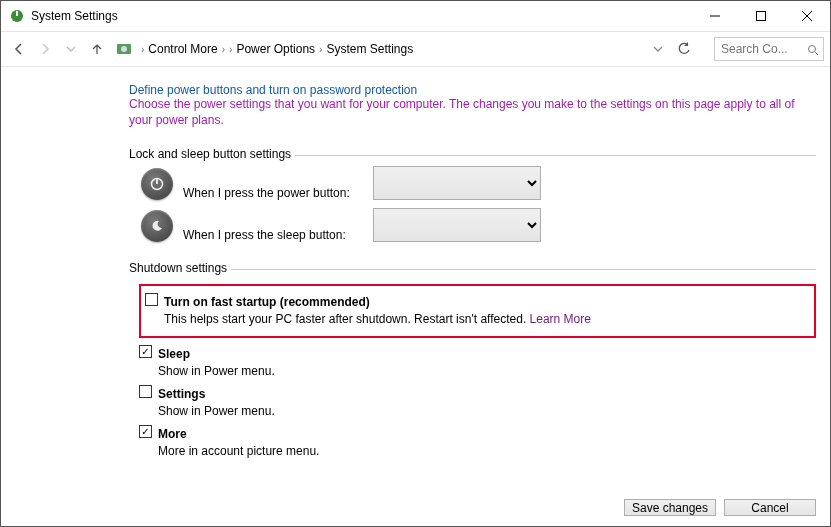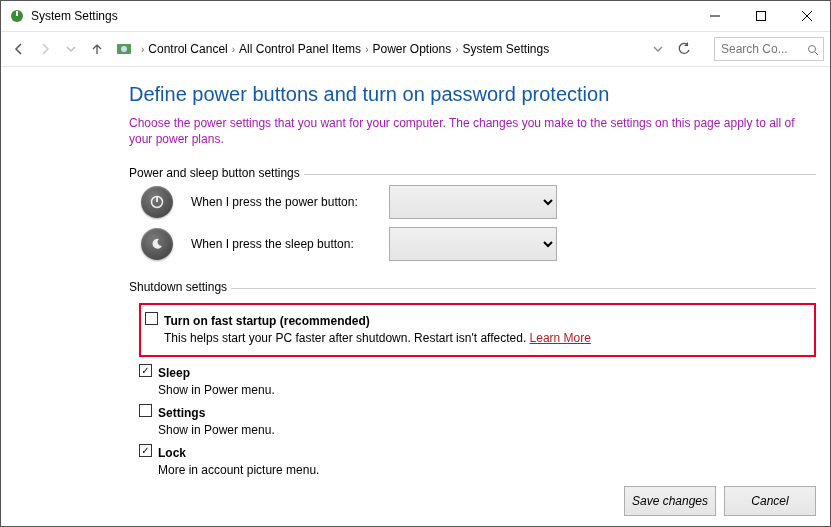--- a/index.html
+++ b/index.html
@@ -15,40 +15,40 @@
 .navarrow.disabled { color: #bbb; }
 .breadcrumb { display: flex; align-items: center; font-size: 12px; flex: 1; padding-left: 4px; }
 .bc-icon { width: 18px; height: 18px; margin-right: 6px; }
 .bc-item { padding: 2px 2px; }
 .bc-sep { margin: 0 2px; color: #666; font-size: 10px; }
 .refresh { width: 24px; color: #555; display:flex; align-items:center; justify-content:center;}
 .search { width: 110px; height: 24px; border: 1px solid #ccc; font-size: 12px; padding: 0 20px 0 6px; color: #777; background: #fff; position: relative; }
 .search-wrap { position: relative; margin-left: 16px; border-radius: 9px;}
 .search-icon { position: absolute; right: 5px; top: 5px; color: #777; }
 .content { padding: 16px 14px 0 128px; }
-.heading { color: #1259a8; font-size: 20px; margin-bottom: 10px; }
+.heading { color: #1259a8; font-size: 12px; }
 .intro { font-size: 12px; color: #a21caf; margin-bottom: 16px; line-height: 1.3; }
 .fieldset-label { font-size: 12px; color: #000; position: relative; background: #fff; padding-right: 4px; z-index: 1; display: inline-block; }
 .fieldset-line { border-top: 1px solid #ccc; margin-top: -7px; margin-bottom: 10px; }
-.row { display: flex; align-items: center; margin-bottom: 8px; padding-left: 12px; gap: 8px; }
+.row { display: flex; align-items: flex-end; margin-bottom: 8px; padding-left: 12px; }
 .round-btn { width: 32px; height: 32px; border-radius: 50%; background: radial-gradient(circle at 40% 35%, #7a7a7a, #3a3a3a); display: flex; align-items: center; justify-content: center; margin-right: 10px; box-shadow: inset 0 1px 2px rgba(255,255,255,.3), 0 1px 2px rgba(0,0,0,.3); }
 .round-btn svg { width: 16px; height: 16px; }
 .row-label { font-size: 12px; width: 190px; }
 select { width: 168px; height: 22px; font-size: 16px; border: 1px solid #adadad; background: linear-gradient(#f0f0f0,#e5e5e5); padding: 16px 4px; }
 .section2 { margin-top: 16px; }
 .shutdown-items { padding: 4px 0 0 10px; }
 .highlight { border: 2px solid #e4002b; padding: 4px 4px 6px 4px; margin-bottom: 4px; }
 .check-row { display: flex; align-items: flex-start; padding: 2px 0; }
 .checkbox { width: 13px; height: 13px; border: 1px solid #333; margin-right: 6px; margin-top: 1px; display: flex; align-items: center; justify-content: center; flex-shrink: 0; }
 .checkbox.checked::after { content: "✓"; font-size: 10px; line-height: 1; color: #000; }
 .check-text strong { font-size: 12px; font-weight: 600; }
 .check-desc { font-size: 12px; padding-left: 19px; color: #000; margin-bottom: 4px; }
-.link { color: #b91c1c; text-decoration: underline; }
+.link { color: #701a75; }
 .footer { position: absolute; bottom: 10px; right: 14px; display: flex; gap: 8px; }
-.btn { min-width: 92px; height: 30px; font-size: 12px; border: 1px solid #adadad; background: linear-gradient(#f0f0f0,#e5e5e5); display: flex; align-items: center; justify-content: center; font-style: italic; }
+.btn { min-width: 92px; height: 17px; font-size: 12px; border: 1px solid #adadad; background: linear-gradient(#f0f0f0,#e5e5e5); display: flex; align-items: center; justify-content: center; }
 </style>
 </head>
 <body>
 
 <div class="titlebar">
   <span class="titlebar-icon">
     <svg viewBox="0 0 16 16">
         <circle cx="8" cy="8" r="6" fill="#3a8b3a"></circle>
         <rect x="7" y="3" width="2" height="5" fill="#fff"></rect>
       </svg>
@@ -94,23 +94,22 @@
       <svg width="14" height="14" viewBox="0 0 14 14">
         <path d="M7 3 L3 7 M7 3 L11 7 M7 3 L7 12" fill="none" stroke="#555" stroke-width="1.3"></path>
       </svg>
     </div>
   <div class="breadcrumb">
     <span class="bc-icon"><svg viewBox="0 0 18 18">
           <rect x="2" y="4" width="14" height="10" rx="1" fill="#5a9a5a"></rect>
           <circle cx="9" cy="9" r="3" fill="#cde"></circle>
         </svg></span>
     <span class="bc-sep">›</span>
-    <span class="bc-item">Control Cancel</span>
+    <span class="bc-item">Control More</span>
     <span class="bc-sep">›</span>
-    <span class="bc-item">All Control Panel Items</span>
     <span class="bc-sep">›</span>
     <span class="bc-item">Power Options</span>
     <span class="bc-sep">›</span>
     <span class="bc-item">System Settings</span>
   </div>
   <div class="navarrow disabled">
       <svg width="10" height="10" viewBox="0 0 10 10">
         <path d="M1 3 L5 7 L9 3" fill="none" stroke="#888" stroke-width="1.3"></path>
       </svg>
     </div>
@@ -126,21 +125,21 @@
           <circle cx="5" cy="5" r="3.5" fill="none" stroke="#777"></circle>
           <line x1="8" y1="8" x2="11" y2="11" stroke="#777"></line>
         </svg></span>
   </div>
 </div>
 
 <div class="content">
   <div class="heading">Define power buttons and turn on password protection</div>
   <div class="intro">Choose the power settings that you want for your computer. The changes you make to the settings on this page apply to all of your power plans.</div>
 
-  <span class="fieldset-label">Power and sleep button settings</span>
+  <span class="fieldset-label">Lock and sleep button settings</span>
   <div class="fieldset-line"></div>
 
   <div class="row">
     <div class="round-btn">
         <svg viewBox="0 0 16 16">
           <circle cx="8" cy="8" r="5.5" fill="none" stroke="#eee" stroke-width="1.5"></circle>
           <line x1="8" y1="2" x2="8" y2="8" stroke="#eee" stroke-width="1.8"></line>
         </svg>
       </div>
     <div class="row-label">When I press the power button:</div>
@@ -177,21 +176,21 @@
       <div class="check-desc">Show in Power menu.</div>
 
       <div class="check-row">
         <div class="checkbox"></div>
         <div class="check-text"><strong>Settings</strong></div>
       </div>
       <div class="check-desc">Show in Power menu.</div>
 
       <div class="check-row">
         <div class="checkbox checked"></div>
-        <div class="check-text"><strong>Lock</strong></div>
+        <div class="check-text"><strong>More</strong></div>
       </div>
       <div class="check-desc">More in account picture menu.</div>
     </div>
   </div>
 </div>
 
 <div class="footer">
   <div class="btn">Save changes</div>
   <div class="btn">Cancel</div>
 </div>

